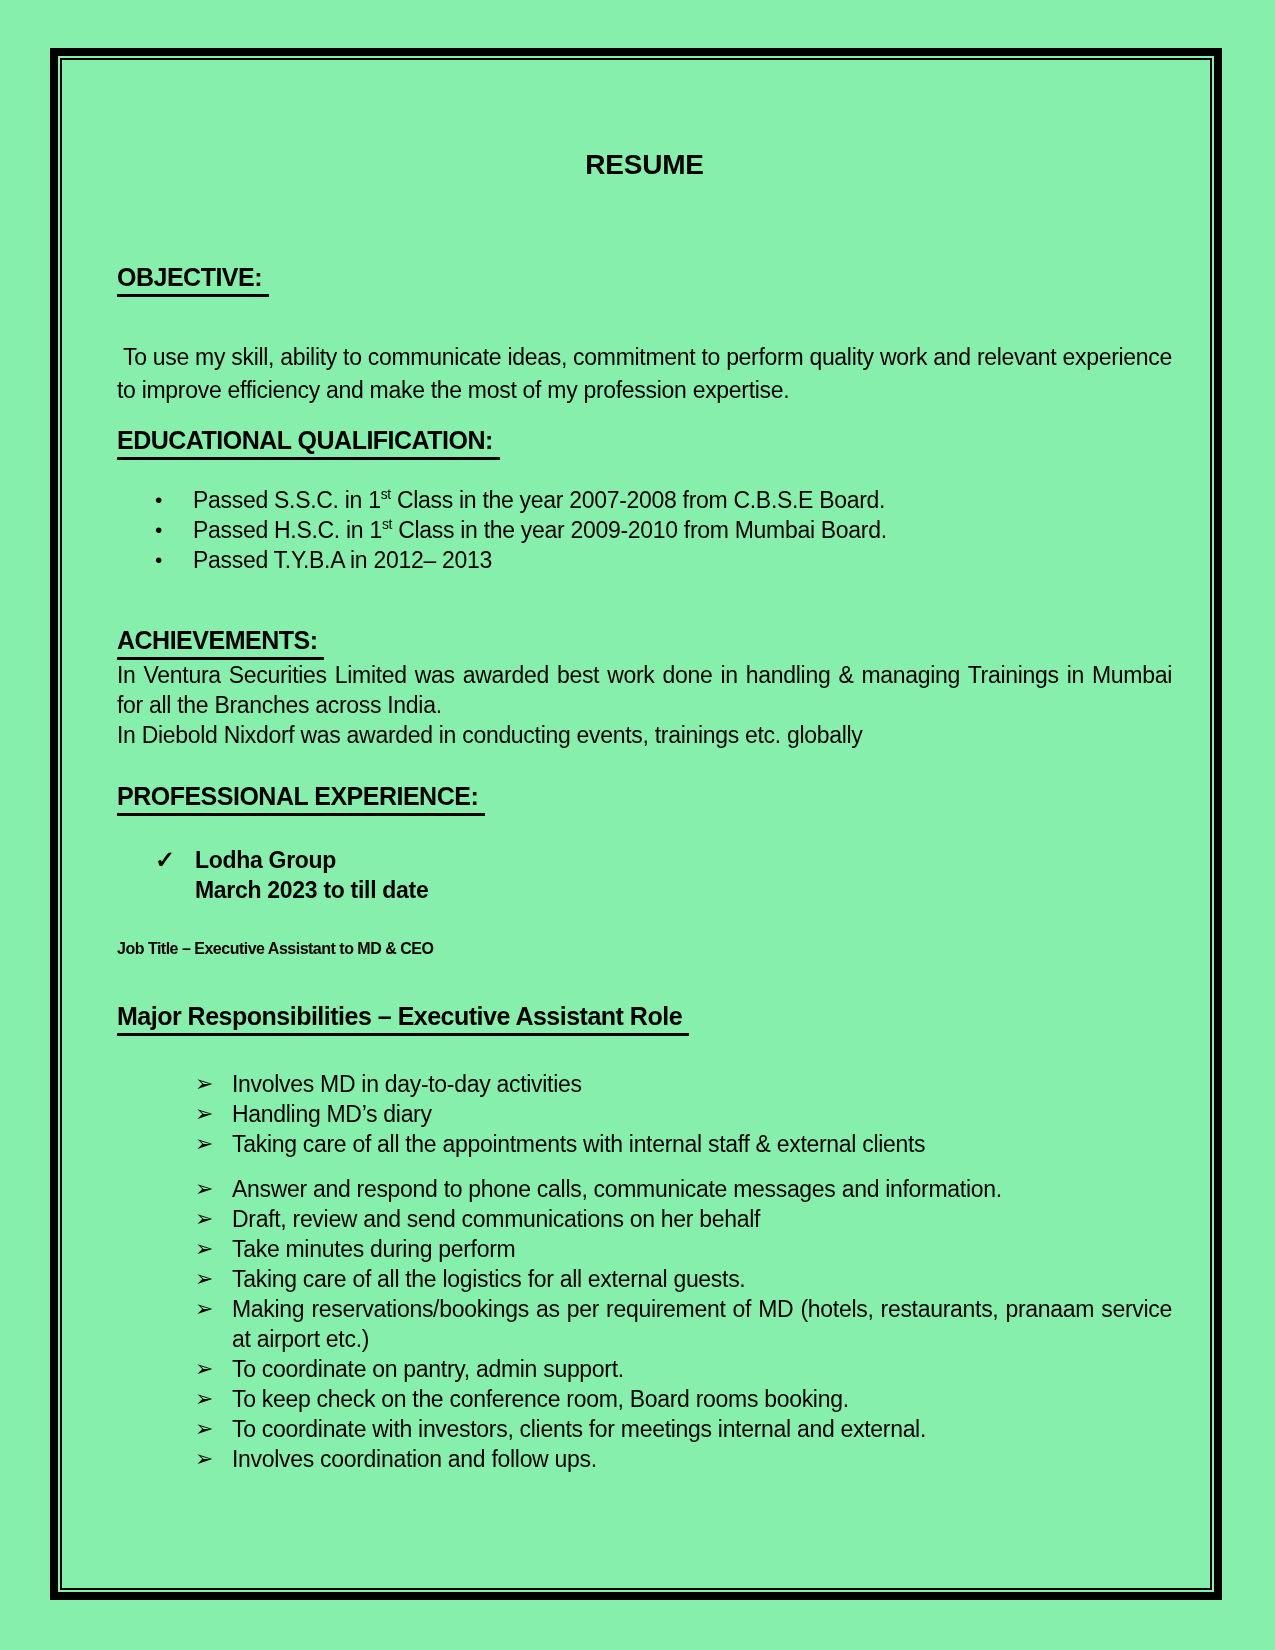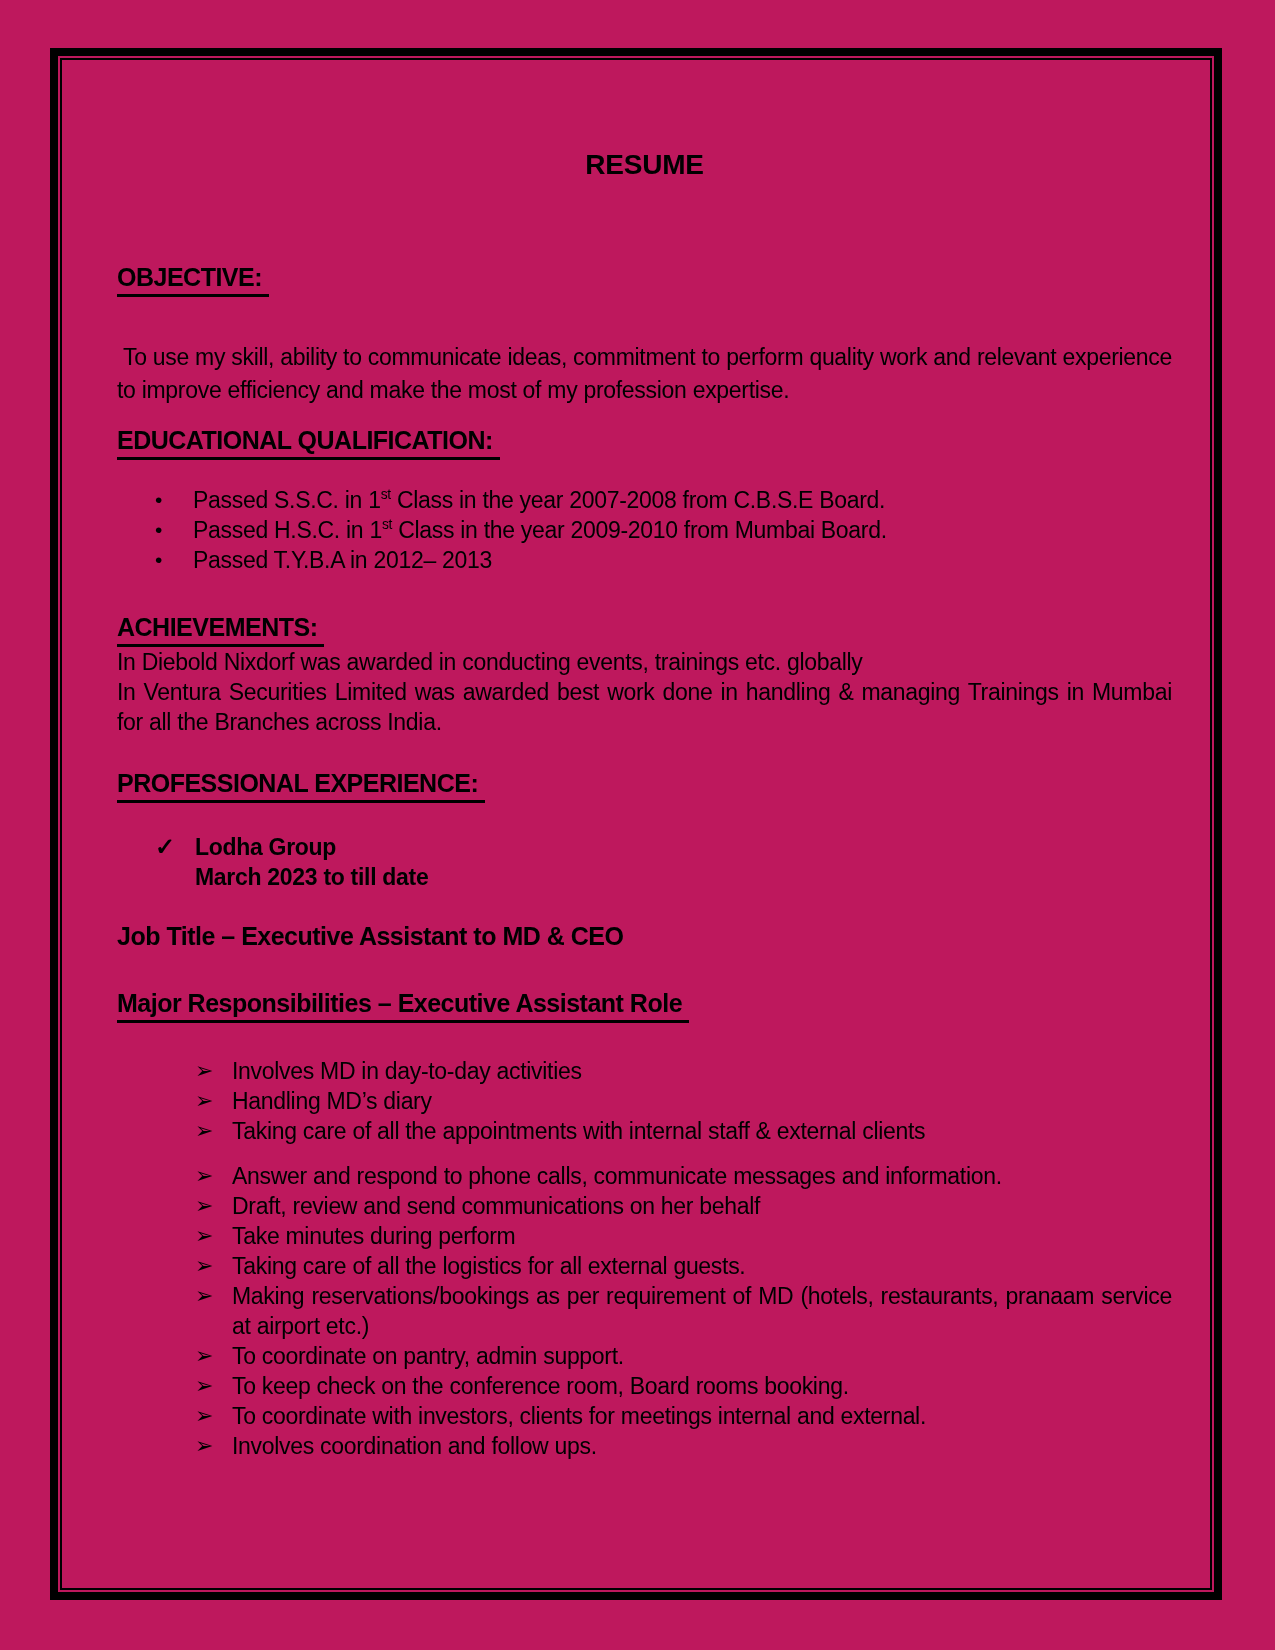--- a/index.html
+++ b/index.html
@@ -4,21 +4,21 @@
 <style>
   html, body {
     margin: 0;
     padding: 0;
     background: #ffffff;
   }
   .page {
     position: relative;
     width: 1275px;
     height: 1650px;
-    background: #be185d;
+    background: #86efac;
     font-family: "Liberation Sans", sans-serif;
     color: #000000;
     overflow: hidden;
   }
   .border-outer {
     position: absolute;
     left: 50px;
     top: 48px;
     width: 1172px;
     height: 1552px;
@@ -66,21 +66,21 @@
     line-height: 30px;
     letter-spacing: -0.3px;
   }
   .para.justify { text-align: justify; }
   .obj-para {
     line-height: 33px;
     text-indent: 6px;
   }
   .bold-line {
     margin: 0;
-    font-size: 25px;
+    font-size: 16px;
     font-weight: bold;
     line-height: 32px;
     letter-spacing: -0.5px;
   }
   .li {
     position: relative;
     font-size: 23px;
     line-height: 30px;
     letter-spacing: -0.3px;
   }
@@ -98,21 +98,21 @@
   sup {
     font-size: 60%;
     line-height: 0;
     vertical-align: super;
   }
   
   .mt-objective   { margin-top: 78px; text-decoration: underline; }
   .mt-objpara     { margin-top: 44px; }
   .mt-eduhead     { margin-top: 16px; }
   .mt-edulist     { margin-top: 25px; }
-  .mt-achhead     { margin-top: 35px; }
+  .mt-achhead     { margin-top: 48px; }
   .mt-achpara     { margin-top: 0px; }
   .mt-profhead    { margin-top: 29px; }
   .mt-company     { margin-top: 29px; }
   .mt-jobtitle    { margin-top: 28px; }
   .mt-majorhead   { margin-top: 34px; }
   .mt-grp1        { margin-top: 33px; }
   .mt-grp2        { margin-top: 15px; }
 </style>
 </head>
 <body>
@@ -145,22 +145,22 @@
       </div>
       <div class="li edu">
         <span class="marker">•</span>
         <span class="txt"><span>Passed T.Y.B.A in 2012– 2013</span><sup></sup><span></span></span>
       </div>
     </div>
 
     <h2 class="sec-heading mt-achhead">
       <span class="u">ACHIEVEMENTS:</span>
     </h2>
+    <p class="para justify mt-achpara">In Ventura Securities Limited was awarded best work done in handling &amp; managing Trainings in Mumbai for all the Branches across India.</p>
     <p class="para">In Diebold Nixdorf was awarded in conducting events, trainings etc. globally</p>
-    <p class="para justify mt-achpara">In Ventura Securities Limited was awarded best work done in handling &amp; managing Trainings in Mumbai for all the Branches across India.</p>
 
     <h2 class="sec-heading mt-profhead">
       <span class="u">PROFESSIONAL EXPERIENCE:</span>
     </h2>
 
     <div class="mt-company">
       <div class="li check bold-line">
         <span class="marker">✓</span>
         <span class="txt">Lodha Group</span>
       </div>

